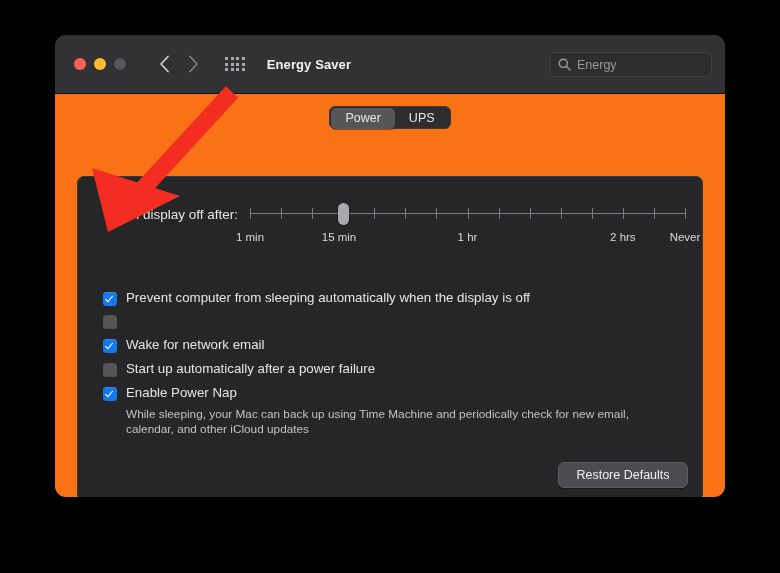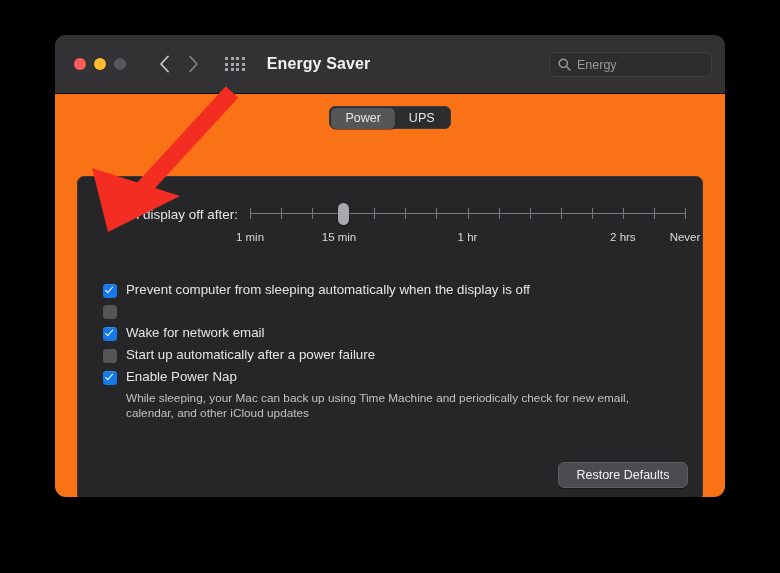--- a/index.html
+++ b/index.html
@@ -79,21 +79,21 @@
   .gridicon i {
     width: 3px;
     height: 3px;
     background: #a7a7ab;
     display: block;
   }
 
   .wintitle {
     margin-left: 22px;
     color: #f2f2f4;
-    font-size: 16px;
+    font-size: 13px;
     font-weight: bold;
     letter-spacing: 0.1px;
   }
 
   .searchfield {
     position: absolute;
     right: 13px;
     top: 17px;
     width: 163px;
     height: 25px;
@@ -225,22 +225,23 @@
 
   
   .cblist {
     position: absolute;
     left: 25px;
     top: 105px;
     width: 580px;
   }
   .cbrow {
     display: flex;
-    align-items: center;
+    align-items: flex-end;
     margin-bottom: 6px;
+    margin-top: 8px;
   }
   .cbox {
     width: 14px;
     height: 14px;
     border-radius: 3.5px;
     background: #555558;
     flex: 0 0 auto;
     margin-top: 1px;
     position: relative;
   }

